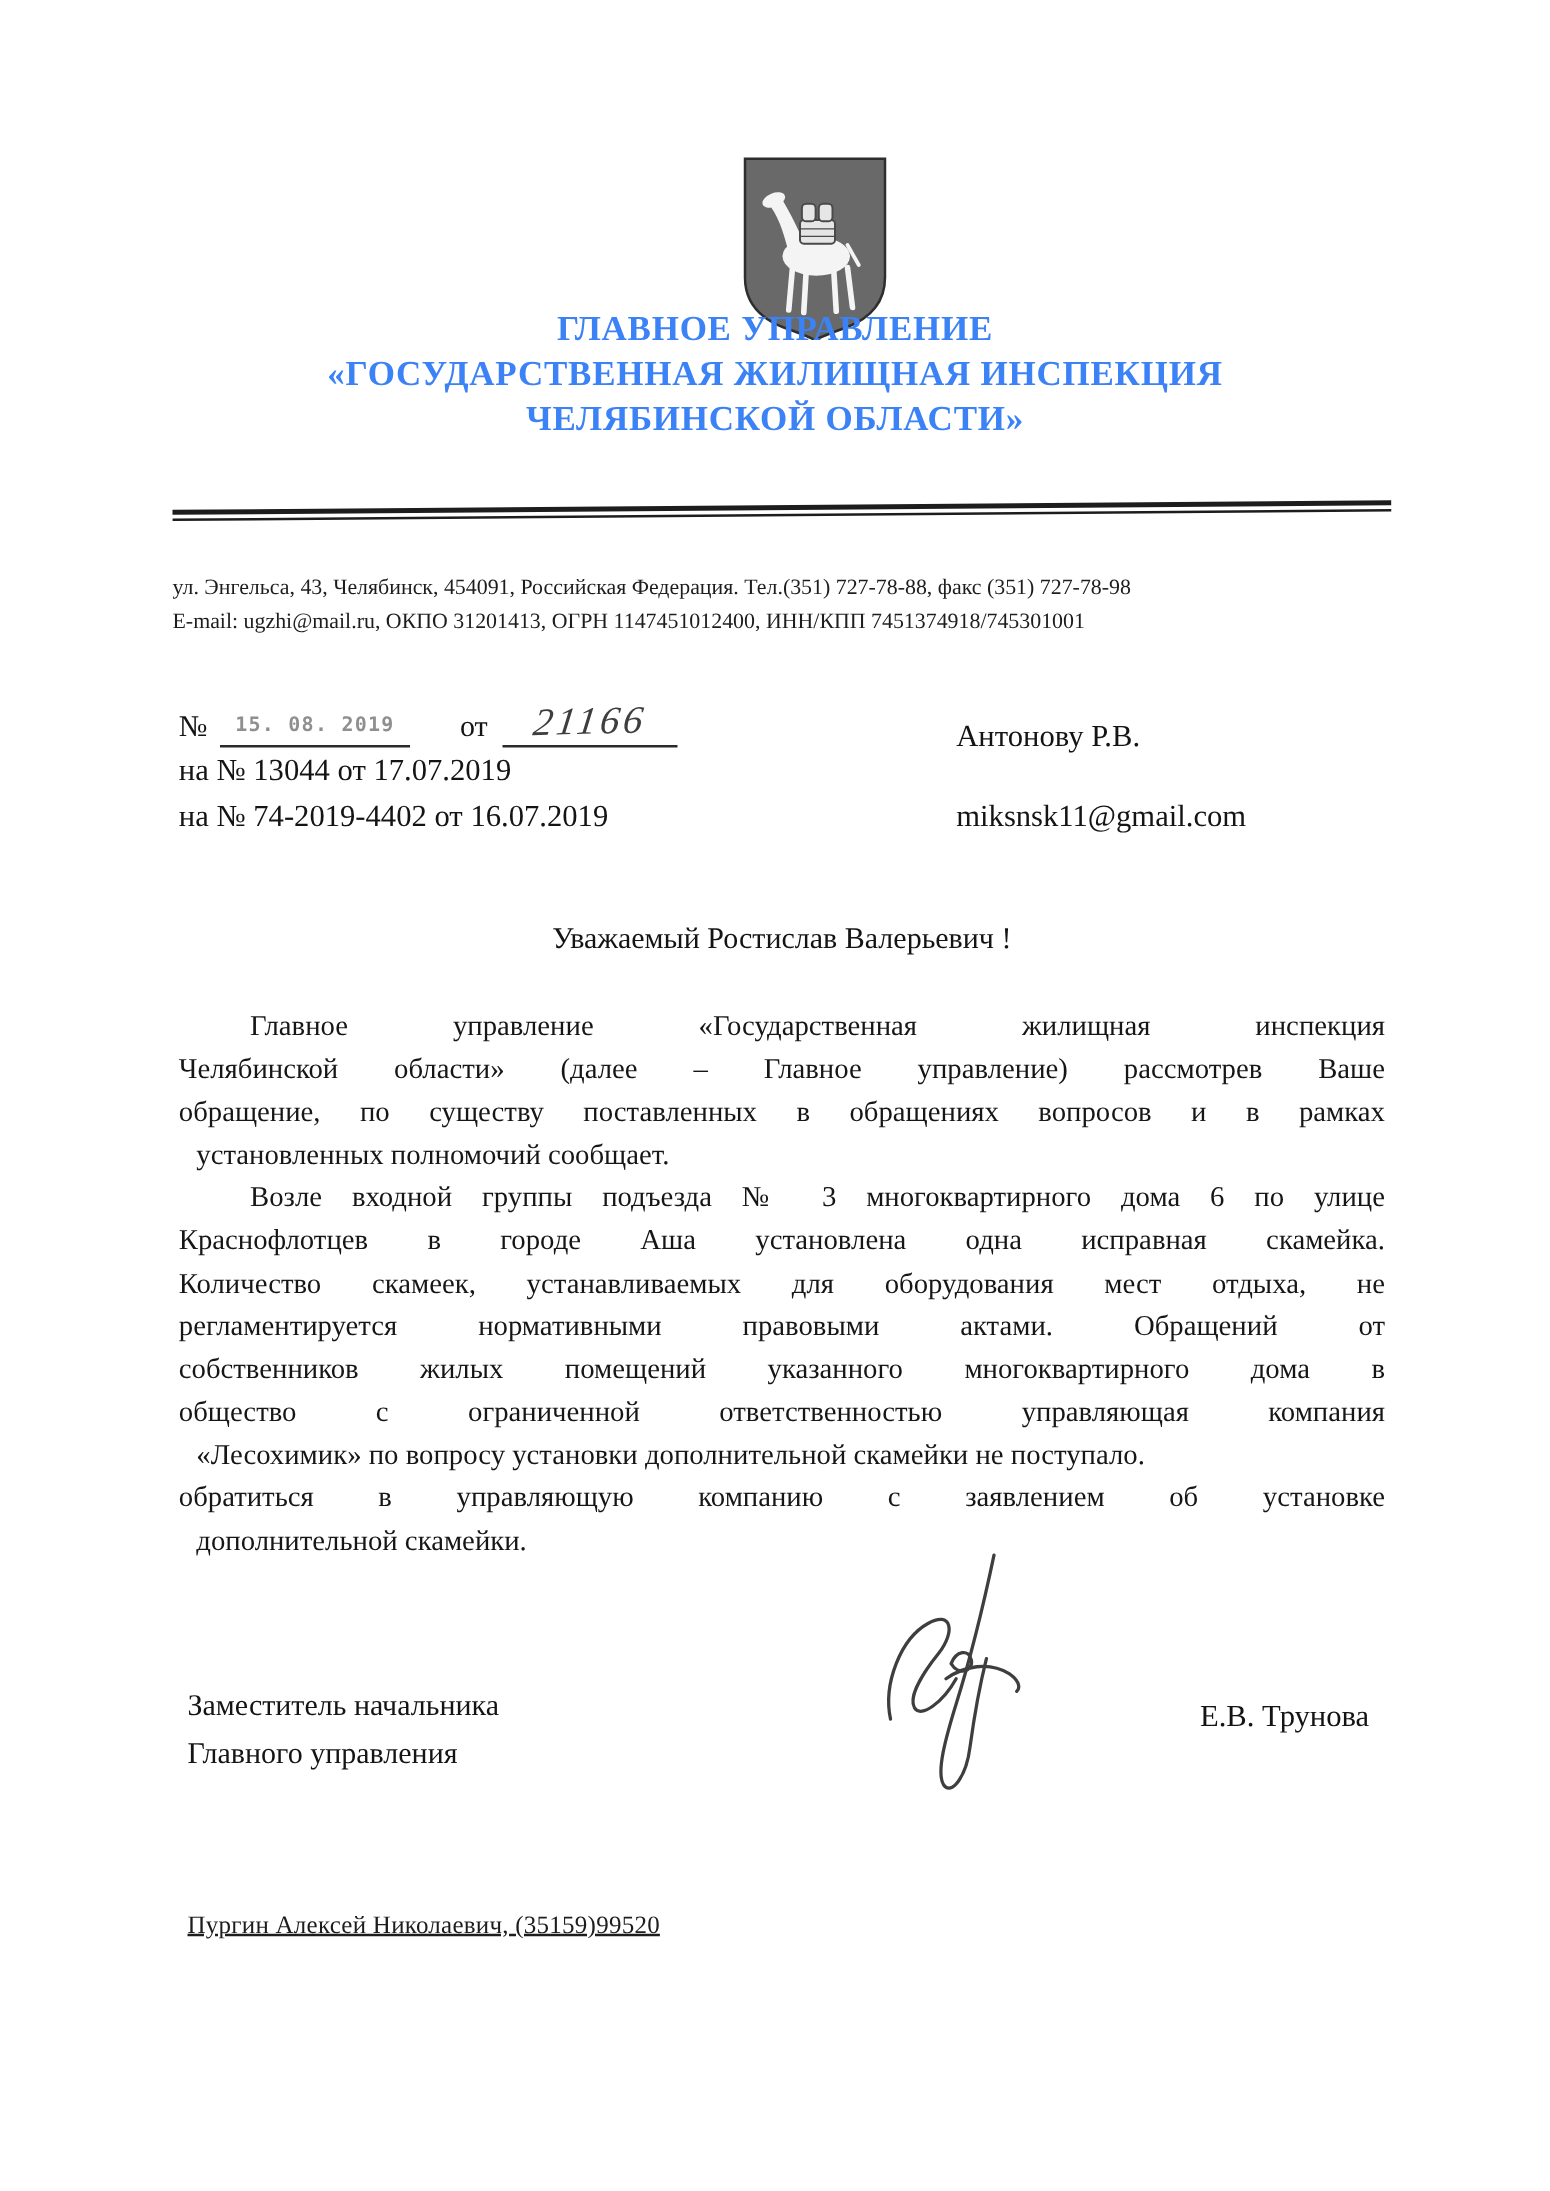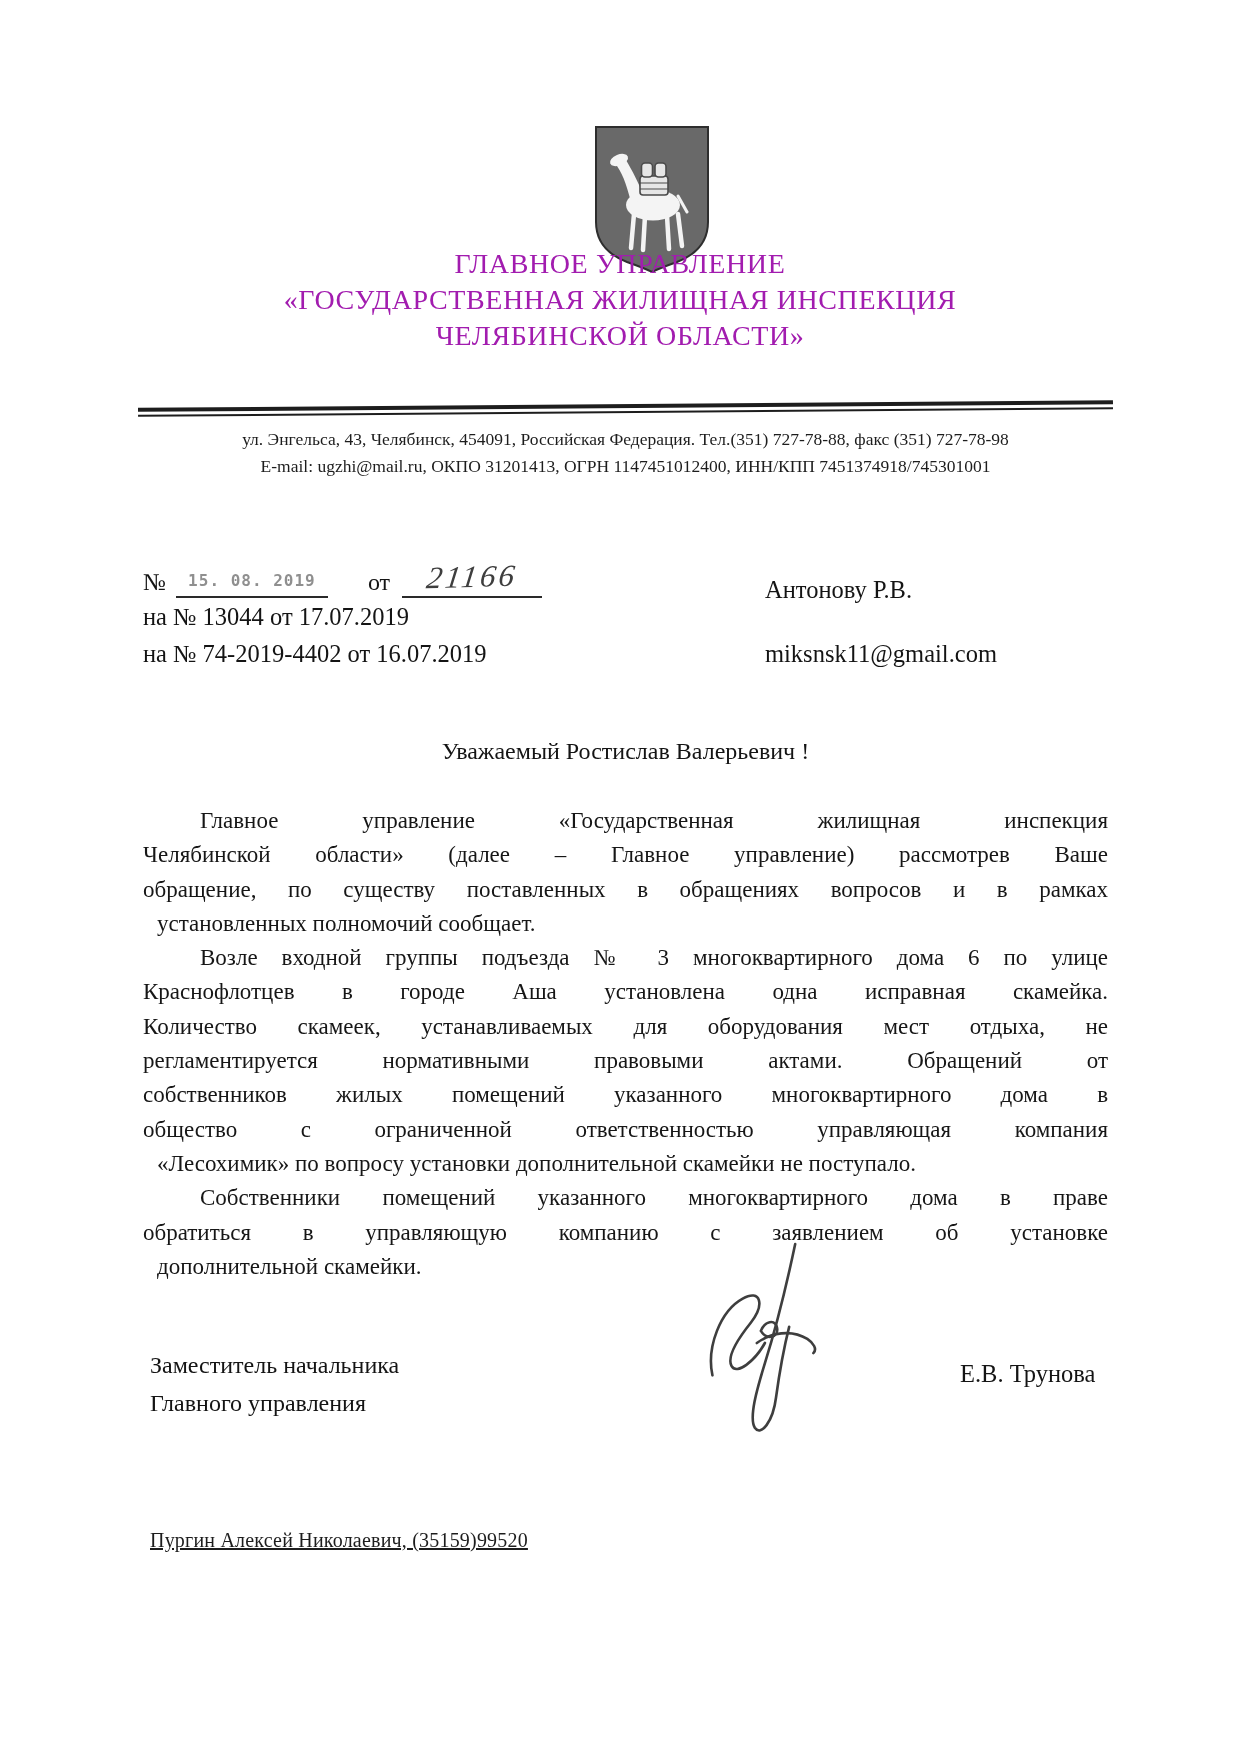--- a/index.html
+++ b/index.html
@@ -5,31 +5,31 @@
   html,body { margin:0; padding:0; background:#e9e9e9; }
   .page {
     position:relative; width:1240px; height:1753px; margin:0 auto;
     background:#ffffff; overflow:hidden;
     font-family:"Liberation Serif", serif; color:#161616;
   }
   
   .crest { position:absolute; left:590px; top:124px; width:124px; height:148px; }
   .org-title {
     position:absolute; left:0; top:246px; width:100%;
-    text-align:center; font-weight:normal; font-size:28px; line-height:36px;
-    letter-spacing:0.6px; color:#a21caf;
+    text-align:center; font-weight:bold; font-size:28px; line-height:36px;
+    letter-spacing:0.6px; color:#3b82f6;
   }
   .rule {
     position:absolute; left:138px; top:404px; width:975px;
     border-top:4px solid #1d1d1d; transform:rotate(-0.45deg);
   }
   .rule::after { content:""; display:block; margin-top:3px; border-top:2px solid #1d1d1d; }
   .address {
-    position:absolute; left:138px; top:426px; width:975px;
-    text-align:center; font-size:17.5px; line-height:27px; color:#1d1d1d;
+    position:absolute; left:138px; top:456px; width:975px;
+    font-size:17.5px; line-height:27px; color:#1d1d1d;
   }
   .u { }
   
   .ref-block { position:absolute; left:143px; top:550px; font-size:24px; color:#141414; }
   .no-line { display:flex; align-items:flex-end; height:48px; }
   .no-label { padding-right:10px; padding-bottom:2px; }
   .stamp-box {
     width:152px; border-bottom:2px solid #2a2a2a; text-align:center;
     padding-bottom:4px; margin-right:12px;
   }
@@ -127,21 +127,20 @@
     <div>
       <div class="jl ind">Возле входной группы подъезда № 3 многоквартирного дома 6 по улице</div>
       <div class="jl">Краснофлотцев в городе Аша установлена одна исправная скамейка.</div>
       <div class="jl">Количество скамеек, устанавливаемых для оборудования мест отдыха, не</div>
       <div class="jl">регламентируется нормативными правовыми актами. Обращений от</div>
       <div class="jl">собственников жилых помещений указанного многоквартирного дома в</div>
       <div class="jl">общество с ограниченной ответственностью управляющая компания</div>
       <div class="jll">«Лесохимик» по вопросу установки дополнительной скамейки не поступало.</div>
     </div>
     <div>
-      <div class="jl ind">Собственники помещений указанного многоквартирного дома в праве</div>
       <div class="jl">обратиться в управляющую компанию с заявлением об установке</div>
       <div class="jll">дополнительной скамейки.</div>
     </div>
   </div>
 
   <div class="sig-position">
     <div>Заместитель начальника</div>
     <div>Главного управления</div>
   </div>
 

